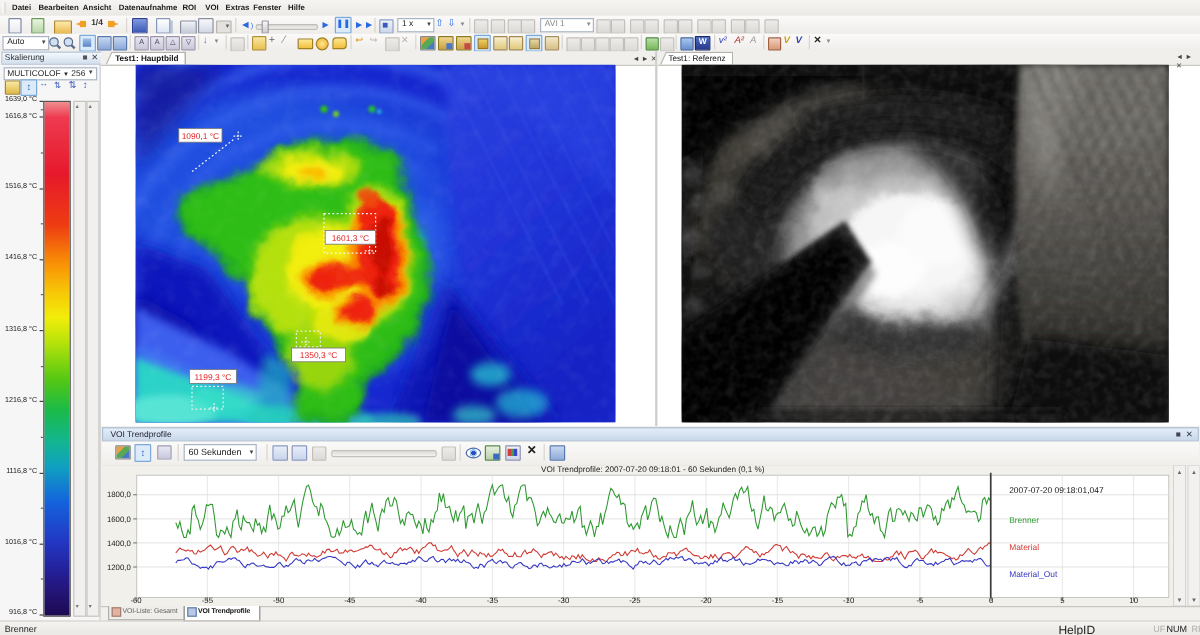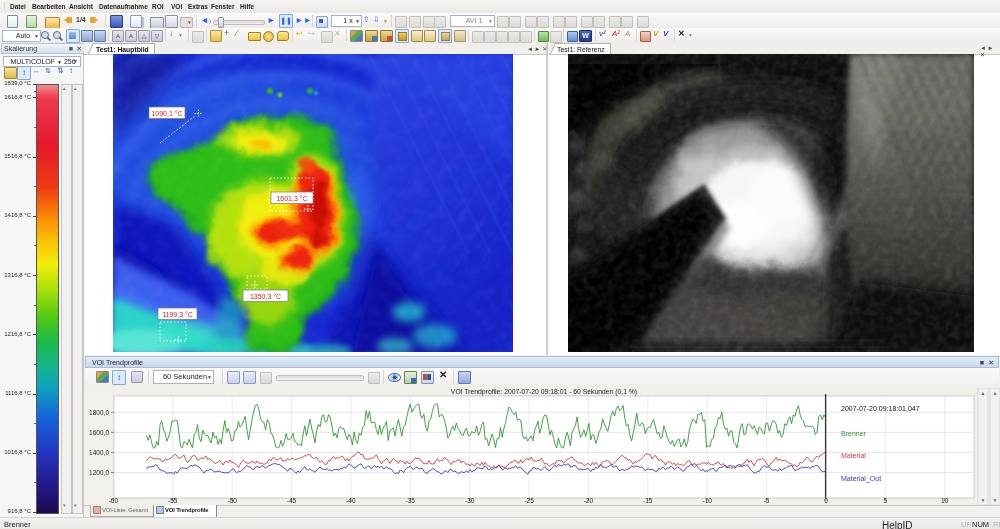--- a/index.html
+++ b/index.html
@@ -1,21 +1,21 @@
 <!DOCTYPE html>
 <html><head><meta charset="utf-8">
 <style>
 html,body{margin:0;padding:0;}
 body{width:1000px;height:529px;position:relative;overflow:hidden;
   font-family:"Liberation Sans",sans-serif;background:#f0efec;}
 .abs{position:absolute;}
 .menu{position:absolute;top:3px;font-size:6.5px;font-weight:bold;color:#1a1a1a;}
 .ic{position:absolute;width:10px;height:10px;border-radius:1px;}
 .sep{position:absolute;width:1px;background:#d8d5d0;}
-.cmb{position:absolute;background:#fff;border:1px solid #a9b4c2;font-size:7px;color:#222;text-align:center;}
+.cmb{position:absolute;background:#fff;border:1px solid #a9b4c2;font-size:7px;color:#222;}
 .lbl{position:absolute;font-size:6.5px;color:#333;}
 </style></head>
 <body>
 
 <div class="abs" style="left:0;top:0;width:1000px;height:13px;background:linear-gradient(#f6f5f3,#ebe9e5);border-bottom:1px solid #e2dfda;"></div>
 <div class="abs" style="left:2px;top:2px;width:3px;height:9px;background:linear-gradient(90deg,#fff,#d8d5d0);"></div>
 <div class="menu" style="left:10px;">Datei</div>
 <div class="menu" style="left:32px;">Bearbeiten</div>
 <div class="menu" style="left:69px;">Ansicht</div>
 <div class="menu" style="left:99px;">Datenaufnahme</div>

